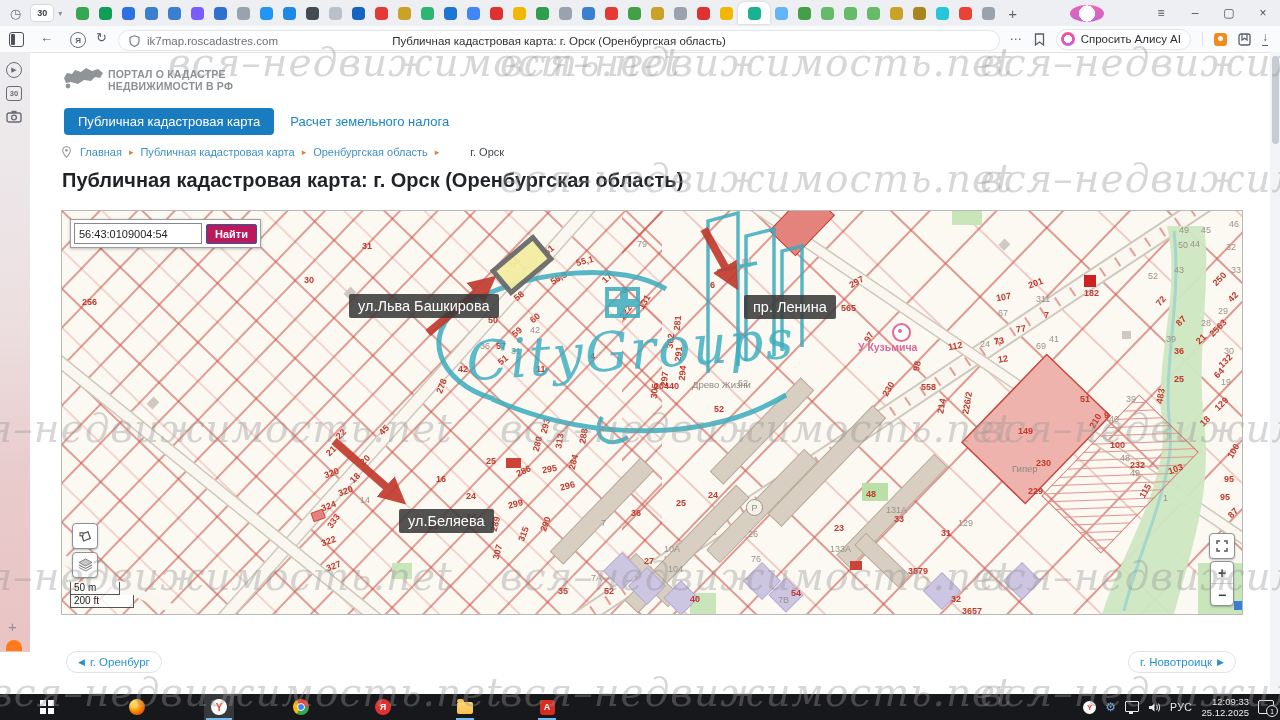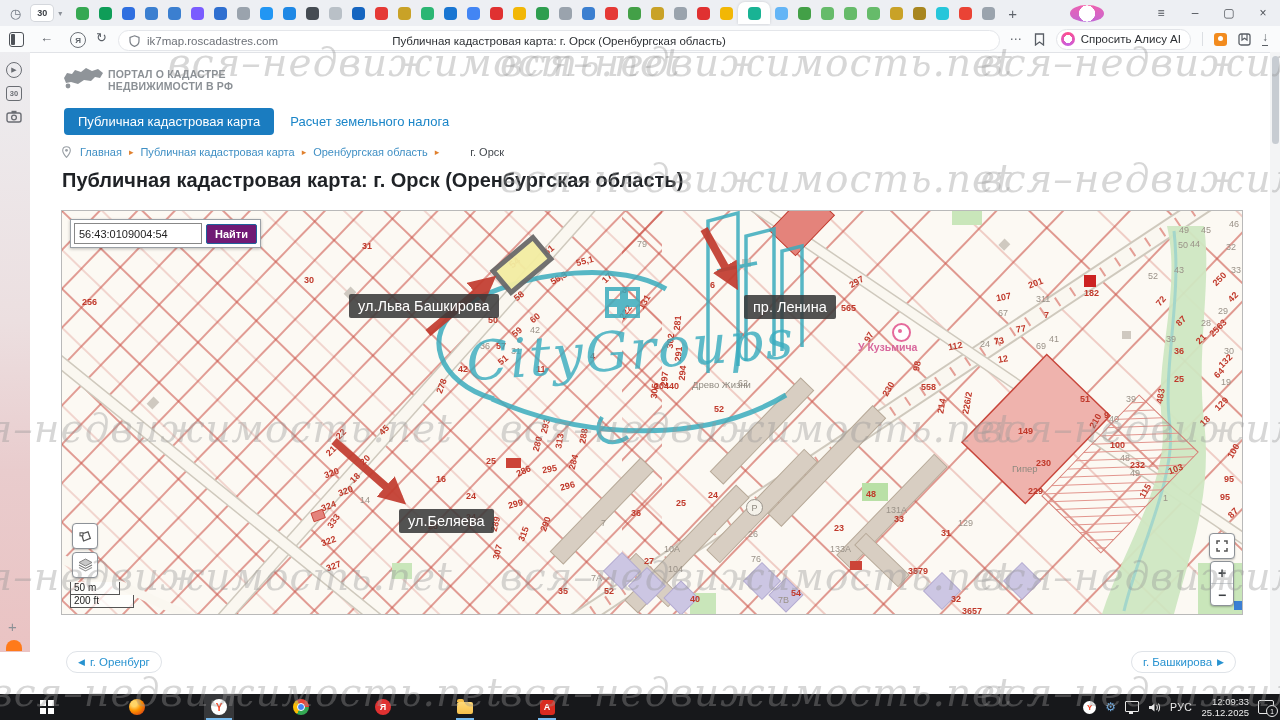--- a/index.html
+++ b/index.html
@@ -88,21 +88,21 @@
   .map svg.over{position:absolute;left:0;top:0;z-index:3;}
   .citygroups{position:absolute;left:404px;top:108px;z-index:3;font-family:"DejaVu Serif",serif;
       font-style:italic;font-size:54px;color:rgba(57,172,190,.82);transform:rotate(-4deg);letter-spacing:2px;}
   .slabel{position:absolute;z-index:7;background:rgba(58,58,58,.88);color:#fff;font-size:14.5px;
           padding:4px 9px;border-radius:2px;white-space:nowrap;}
   
   .srch{position:absolute;left:8px;top:8px;z-index:10;background:#fff;border:1px solid #9aa0a6;
         box-shadow:0 1px 3px rgba(0,0,0,.25);padding:3px;display:flex;gap:4px;align-items:center;}
   .srch input{width:118px;height:17px;border:1px solid #888;font-size:11px;padding:1px 4px;
               font-family:"Liberation Sans",sans-serif;color:#222;}
-  .findbtn{background:#701a75;color:#fff;font-size:11px;font-weight:bold;border:1px solid #20639c;
+  .findbtn{background:#be185d;color:#fff;font-size:11px;font-weight:bold;border:1px solid #20639c;
            padding:3px 8px;border-radius:2px;}
   .filt{position:absolute;left:8px;top:43px;z-index:10;background:#fff;border:1px solid #aaa;
         padding:2px 4px;display:flex;align-items:center;gap:4px;font-size:11px;color:#333;}
   .selbox{border:1px solid #888;background:#fff;padding:1px 4px;width:104px;display:flex;
           justify-content:space-between;align-items:center;font-size:11px;}
   .selcaret{font-size:7px;color:#444;}
   .mapbtn{position:absolute;z-index:10;width:24px;height:24px;background:#fff;border:1px solid #8d9298;
           border-radius:4px;box-shadow:0 1px 2px rgba(0,0,0,.25);display:flex;align-items:center;justify-content:center;}
   .measure{left:10px;top:312px;}
   .layers{left:10px;top:341px;}
@@ -687,21 +687,21 @@
       <div>+</div>
       <div>−</div>
     </div>
   </div>
 
   <div class="pill prev">
     <span class="arr">◀</span>
     <span>г. Оренбург</span>
   </div>
   <div class="pill next">
-    <span>г. Башкирова</span>
+    <span>г. Новотроицк</span>
     <span class="arr">▶</span>
   </div>
 
   <div class="taskbar">
     <span class="tk" style="left:32px;">
       <span class="winlogo">
           <i></i>
           <i></i>
           <i></i>
           <i></i>

